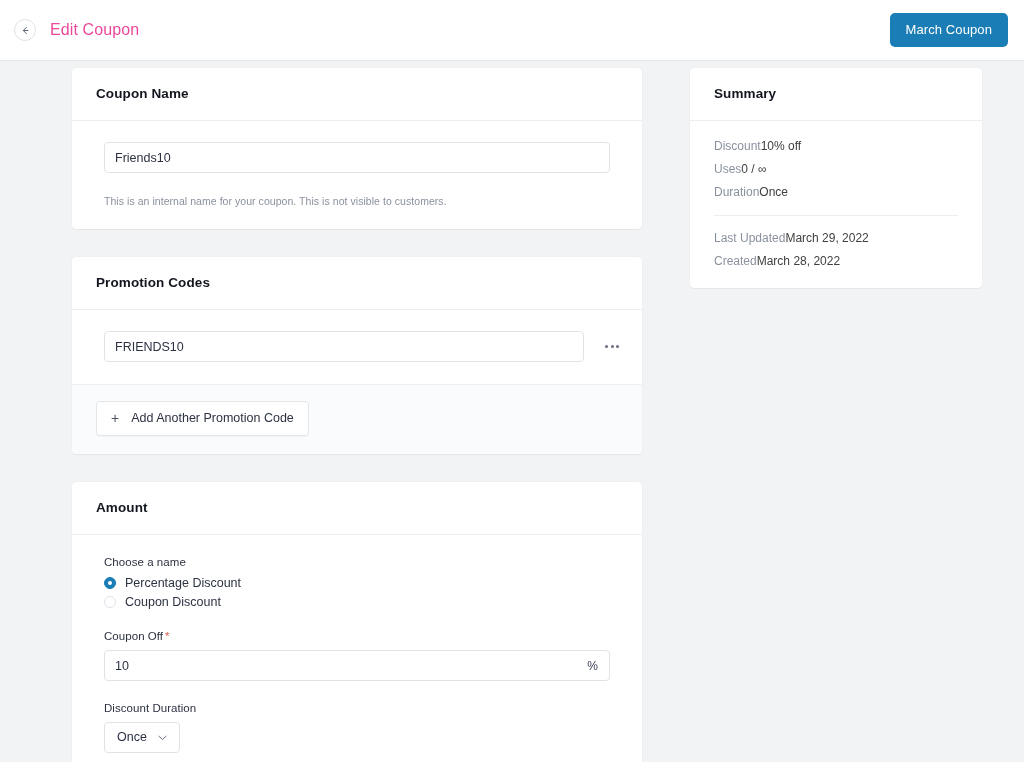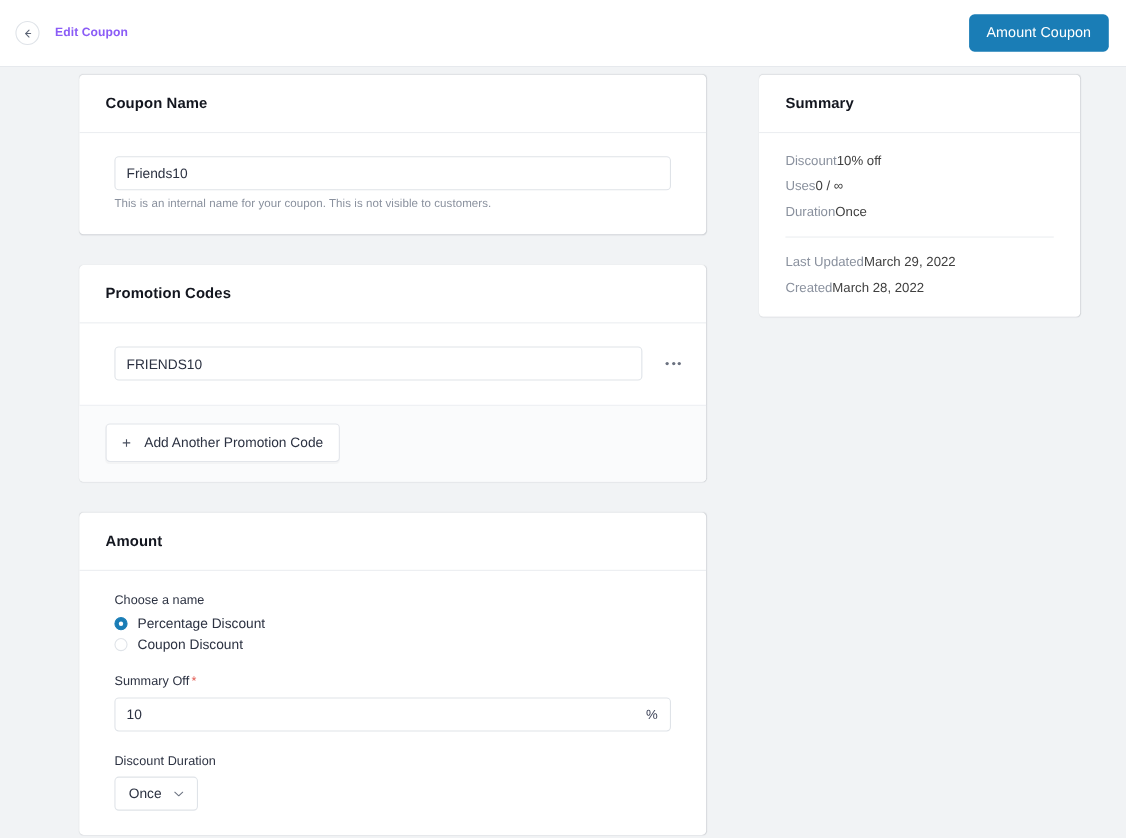--- a/index.html
+++ b/index.html
@@ -32,25 +32,25 @@
     border: 1px solid #dfe3e8;
     background: #ffffff;
     display: flex;
     align-items: center;
     justify-content: center;
     cursor: pointer;
     flex: none;
   }
   .back-btn svg { display: block; }
   .page-title {
-    font-size: 11px;
-    font-weight: bold;
+    font-size: 16px;
+    font-weight: normal;
     letter-spacing: 0.1px;
     margin-left: 14px;
-    color: #8b5cf6;
+    color: #ec4899;
   }
   .spacer { flex: 1; }
   .primary-btn {
     background: #1a7db6;
     color: #ffffff;
     font-size: 13px;
     font-weight: normal;
     border: none;
     border-radius: 5px;
     padding: 9px 16px 10px;
@@ -125,21 +125,21 @@
     right: 12px;
     top: 50%;
     transform: translateY(-50%);
     font-size: 12px;
     color: #3c4257;
     pointer-events: none;
   }
   .help-text {
     font-size: 10.5px;
     color: #8a919e;
-    margin-top: 6px;
+    margin-top: 22px;
     letter-spacing: 0.05px;
   }
   .kebab-btn {
     width: 28px;
     height: 28px;
     margin-left: 14px;
     display: flex;
     align-items: center;
     justify-content: center;
     gap: 2.5px;
@@ -257,21 +257,21 @@
   <div class="back-btn">
     <span>
       <svg width="9" height="9" viewBox="0 0 10 10" fill="none">
         <path d="M6 1.5L2.6 5L6 8.5" stroke="#5b6374" stroke-width="1.1" stroke-linecap="round" stroke-linejoin="round"></path>
         <path d="M2.8 5H7.6" stroke="#5b6374" stroke-width="1.1" stroke-linecap="round"></path>
       </svg>
     </span>
   </div>
   <div class="page-title">Edit Coupon</div>
   <div class="spacer"></div>
-  <button class="primary-btn">Amount Coupon</button>
+  <button class="primary-btn">March Coupon</button>
 </div>
 
 <div class="content">
 
   <div class="col-main">
 
     <div class="card">
       <div class="card-header">Coupon Name</div>
       <div class="card-body">
         <div class="input-wrap">
@@ -316,21 +316,21 @@
             <span class="radio-label">Percentage Discount</span>
           </div>
           <div class="radio-row">
             <span class="radio"></span>
             <span class="radio-label">Coupon Discount</span>
           </div>
         </div>
 
         <div class="block">
           <div class="field-label">
-            <span>Summary Off</span><span class="req-star">*</span>
+            <span>Coupon Off</span><span class="req-star">*</span>
           </div>
           <div class="input-wrap">
             <input class="text-input" type="text" value="10" style="">
             <span class="input-suffix">%</span>
           </div>
         </div>
 
         <div class="block">
           <div class="field-label">Discount Duration</div>
           <button class="select-btn">

